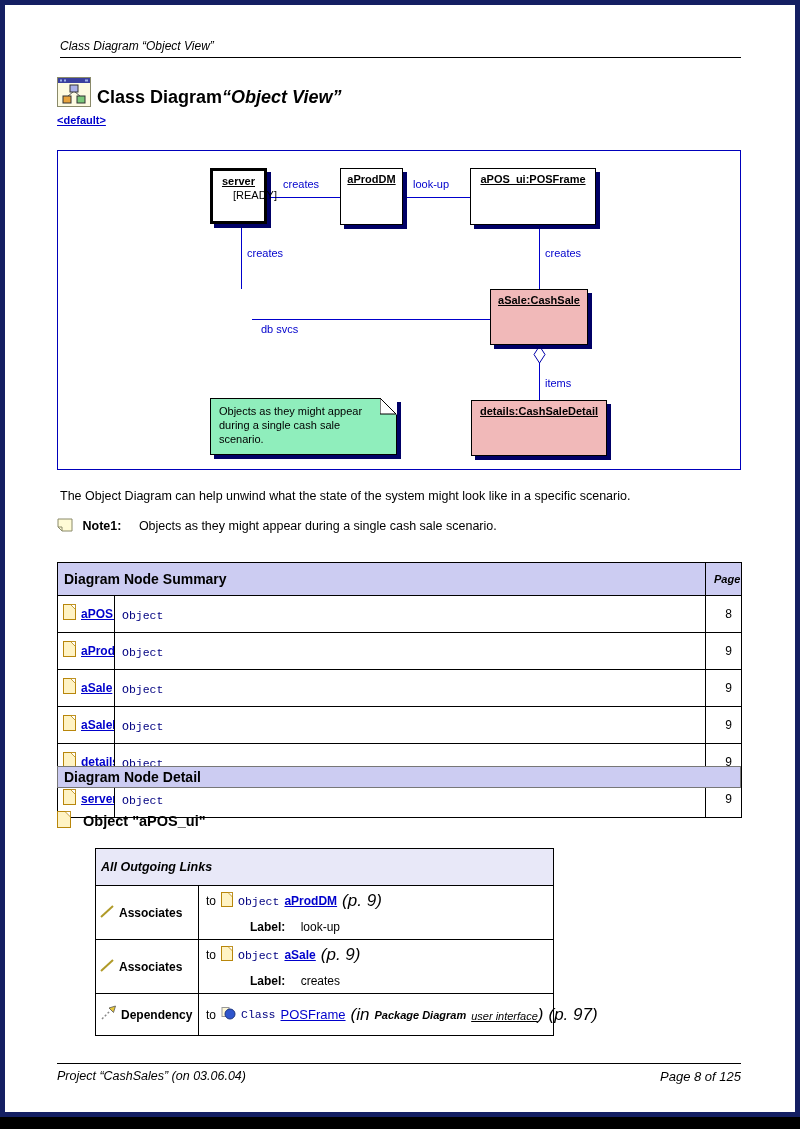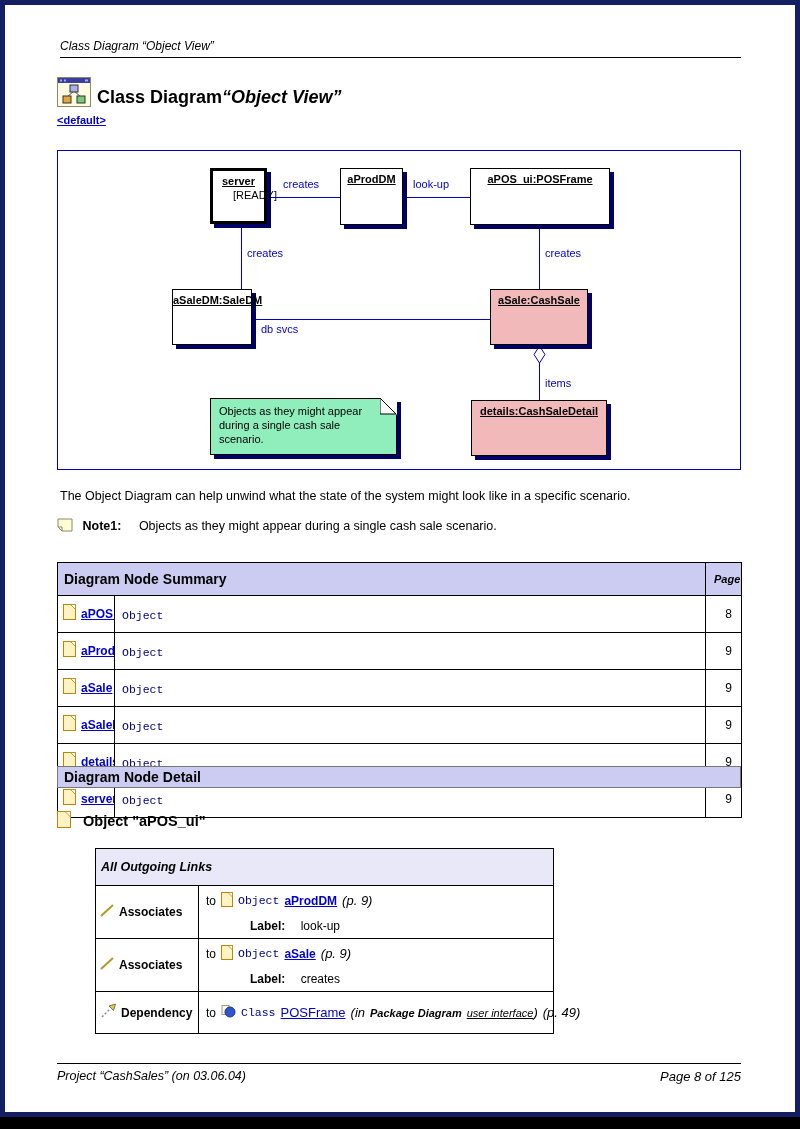--- a/index.html
+++ b/index.html
@@ -62,21 +62,21 @@
   .links .hdr{background:#e8e8f8;height:22px;}
   .links .hdr .ht{font-size:12.5px;font-weight:bold;font-style:italic;text-align:left;padding-left:5px;}
   .links tr.big{height:53px;}
   .links tr.small{height:26px;}
   .links .kind{padding-left:4px;}
   .links .kind .wrap{display:flex;align-items:center;gap:4px;font-weight:bold;font-size:12px;}
   .links .tgt{padding:5px 4px 5px 7px;font-size:12px;}
   .links .line1{display:flex;align-items:center;gap:5px;white-space:nowrap;}
   .links .line2{margin-top:9px;margin-left:44px;}
   .links .line2 .lk{font-weight:bold;margin-right:12px;}
-  .it{font-style:italic;font-size:13px;}
+  .it{font-style:italic;font-size:17px;}
   .bi{font-style:italic;font-weight:bold;font-size:11px;}
   .itlink{font-style:italic;font-size:11px;text-decoration:underline;cursor:pointer;}
   .plink{color:#0000cc;text-decoration:underline;font-size:13px;cursor:pointer;}
 
   
   .foot-rule{position:absolute;left:52px;top:1058px;width:684px;border-top:1px solid #000;}
   .foot-left{position:absolute;left:52px;top:1064px;font-size:12.5px;font-style:italic;}
   .foot-right{position:absolute;right:54px;top:1064px;font-size:13px;font-style:italic;}
 </style>
 </head>
@@ -121,25 +121,22 @@
     <div class="dlab" style="left:203px;top:172px;">db svcs</div>
     <div class="dlab" style="left:487px;top:226px;">items</div>
 
     <div class="node thick" style="left:152px;top:17px;width:57px;height:56px;">
       <span class="t">server</span>
       <span class="s">[READY]</span>
     </div>
     <div class="node" style="left:282px;top:17px;width:63px;height:57px;">
       <span class="t">aProdDM</span>
     </div>
-    <div class="node" style="left:412px;top:17px;width:140px;height:57px;">
+    <div class="node" style="left:412px;top:17px;width:126px;height:57px;">
       <span class="t">aPOS_ui:POSFrame</span>
-    </div>
-    <div class="node" style="left:114px;top:138px;width:80px;height:56px;">
-      <span class="t">aSaleDM:SaleDM</span>
     </div>
     <div class="node pink" style="left:432px;top:138px;width:98px;height:56px;">
       <span class="t">aSale:CashSale</span>
     </div>
     <div class="node pink" style="left:413px;top:249px;width:136px;height:56px;">
       <span class="t">details:CashSaleDetail</span>
     </div>
 
     <div class="dnote">
       <span>Objects as they might appear during a single cash sale scenario.</span>
@@ -339,21 +336,21 @@
           <span>to</span>
           <span><svg width="15" height="14">
                   <rect x="1" y="1.5" width="7" height="9" fill="#fff9d8" stroke="#999"></rect>
                   <circle cx="9" cy="8" r="5" fill="#2f55cc" stroke="#1d357f"></circle>
                 </svg></span>
           <span class="mono">Class</span>
           <a class="plink">POSFrame</a>
           <span class="it">(in</span>
           <span class="bi">Package Diagram</span>
           <span style="white-space:nowrap;"><a class="itlink">user interface</a><span class="it">)</span></span>
-          <span class="it">(p. 49)</span>
+          <span class="it">(p. 97)</span>
         </div>
       </td>
     </tr>
   </tbody>
     </table>
 
   <div class="foot-rule"></div>
   <div class="foot-left">Project “CashSales” (on 03.06.04)</div>
   <div class="foot-right">Page 8 of 125</div>
 

